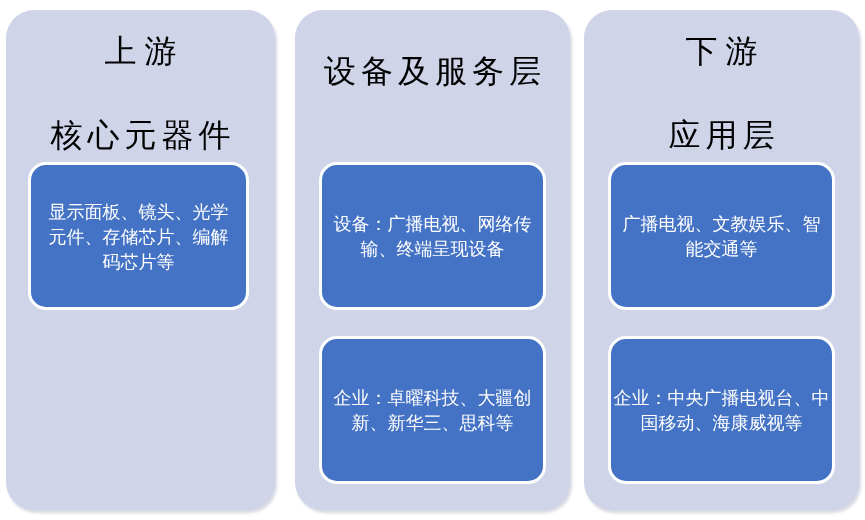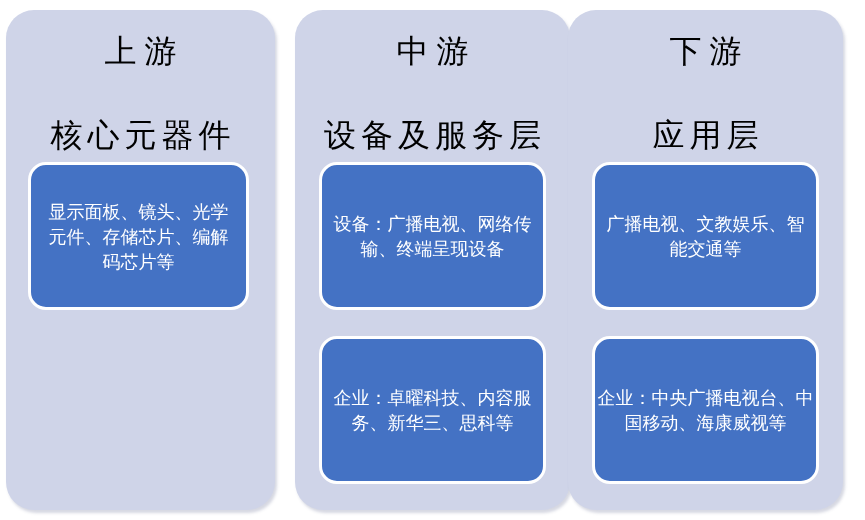--- a/index.html
+++ b/index.html
@@ -25,21 +25,21 @@
   .panel {
     position: absolute;
     top: 10px;
     height: 500px;
     background: var(--panel-bg);
     border-radius: 28px;
     box-shadow: 2px 3px 3px rgba(90, 100, 140, 0.25);
   }
   .panel-1 { left: 6px;   width: 269px; }
   .panel-2 { left: 295px; width: 275px; }
-  .panel-3 { left: 568px; width: 275px; }
+  .panel-3 { left: 584px; width: 275px; }
 
   .panel-title {
     margin-top: 20px;
     text-align: center;
     font-size: 32px;
     letter-spacing: 8px;
     padding-left: 8px; 
     color: var(--title-text);
     white-space: nowrap;
   }
@@ -83,27 +83,26 @@
 
   <div class="panel panel-1">
     <div class="panel-title">上游</div>
     <div class="panel-subtitle">核心元器件</div>
     <div class="box box-top">
       <p>显示面板、镜头、光学元件、存储芯片、编解码芯片等</p>
     </div>
   </div>
 
   <div class="panel panel-2">
-    <div class="panel-title">中游</div>
     <div class="panel-subtitle">设备及服务层</div>
     <div class="box box-top">
       <p>设备：广播电视、网络传输、终端呈现设备</p>
     </div>
     <div class="box box-bottom">
-      <p>企业：卓曜科技、内容服务、新华三、思科等</p>
+      <p>企业：卓曜科技、大疆创新、新华三、思科等</p>
     </div>
   </div>
 
   <div class="panel panel-3">
     <div class="panel-title">下游</div>
     <div class="panel-subtitle">应用层</div>
     <div class="box box-top">
       <p>广播电视、文教娱乐、智能交通等</p>
     </div>
     <div class="box box-bottom wide">

